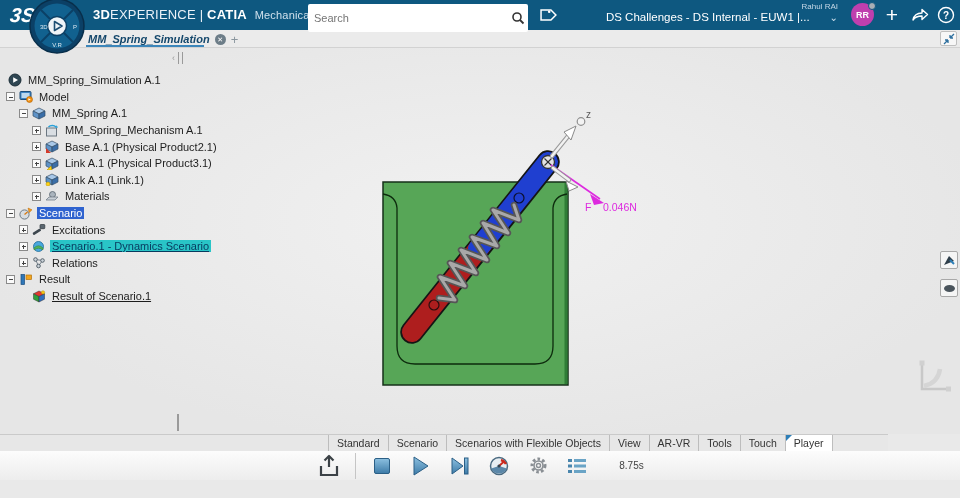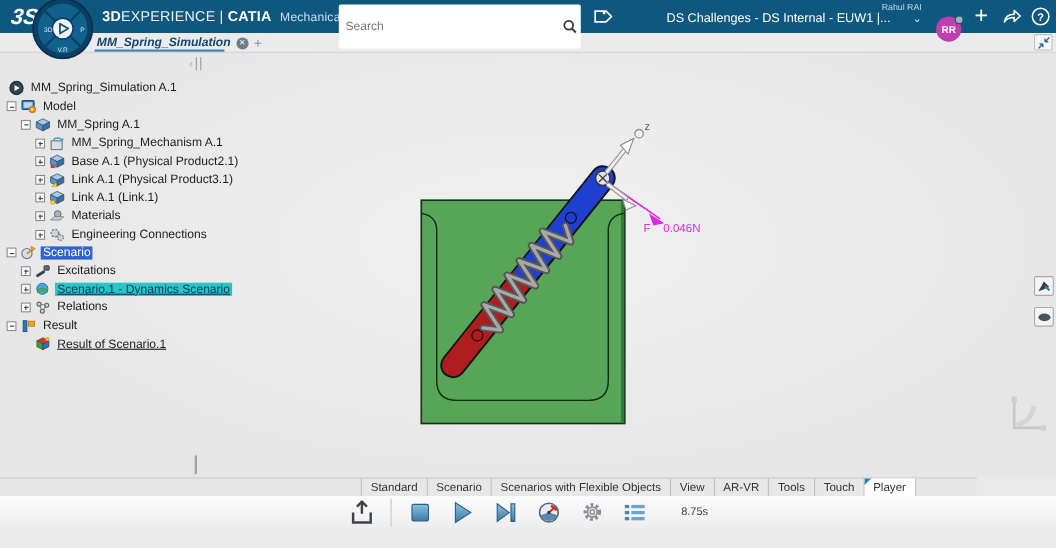--- a/index.html
+++ b/index.html
@@ -7,28 +7,28 @@
   body { font-family:"Liberation Sans", sans-serif; background:#e9e9e9; }
   .app { position:relative; width:960px; height:498px; }
 
   
   .topbar { position:absolute; left:0; top:0; width:960px; height:30px; background:#0e5880; color:#fff; z-index:40; }
   .logo3ds { position:absolute; left:8px; top:3px; }
   .brand { position:absolute; left:93px; top:7px; font-size:13px; letter-spacing:.2px; white-space:nowrap; }
   .brand b { font-weight:bold; }
   .brand .lt { font-weight:300; color:#eaf2f8; }
   .brand .app-sub { font-size:11px; color:#cfe0ec; margin-left:4px; }
-  .searchbox { position:absolute; left:308px; top:4px; width:220px; height:40px; background:#fff; border-radius:2px; display:flex; align-items:center; }
+  .searchbox { position:absolute; left:308px; top:4px; width:220px; height:28px; background:#fff; border-radius:2px; display:flex; align-items:center; }
   .searchbox input { border:none; outline:none; flex:1; font-size:11px; padding:0 6px; color:#333; background:transparent; font-family:"Liberation Sans",sans-serif; }
   .searchbox .mag { width:20px; height:20px; display:flex; align-items:center; justify-content:center; cursor:pointer; }
   .tagbtn { position:absolute; left:536px; top:5px; }
   .uname { position:absolute; right:122px; top:2px; font-size:8px; color:#c6d8e6; }
   .tenant { position:absolute; right:122px; top:11px; font-size:11.5px; color:#fff; white-space:nowrap; display:flex; align-items:center; gap:20px; cursor:pointer; }
   .chev { font-size:10px; color:#cfe0ec; }
-  .avatar { position:absolute; right:86px; top:3px; width:23px; height:23px; border-radius:50%; background:#bf3fae; color:#fff; font-size:9px; font-weight:bold; display:flex; align-items:center; justify-content:center; cursor:pointer;margin-top:12px; }
+  .avatar { position:absolute; right:86px; top:3px; width:23px; height:23px; border-radius:50%; background:#bf3fae; color:#fff; font-size:9px; font-weight:bold; display:flex; align-items:center; justify-content:center; cursor:pointer; }
   .avatar .dot { position:absolute; right:-2px; top:-1px; width:8px; height:8px; border-radius:50%; background:#a8aeb5; border:1.5px solid #0e5880; }
   .tb-ic { position:absolute; top:2px; width:24px; height:26px; display:flex; align-items:center; justify-content:center; cursor:pointer; }
   .plusbtn { right:56px; font-size:21px; font-weight:300; color:#fff; }
   .sharebtn { right:28px; }
   .helpbtn { right:2px; }
 
   
   .compass { position:absolute; left:29px; top:-2px; width:56px; height:56px; z-index:60; cursor:pointer; }
 
   
@@ -322,30 +322,20 @@
         <span class="exp plus"></span>
         <span class="ticon">
             <svg width="14" height="13" viewBox="0 0 14 13">
               <circle cx="7.5" cy="4.5" r="3" fill="#aab4bd" stroke="#57636d" stroke-width=".8"></circle>
               <path d="M1 10 L4 7 L13 7 L10 10 Z" fill="#c8cfd6" stroke="#77828c" stroke-width=".8"></path>
             </svg>
           </span>
         <span class="tlabel">Materials</span>
       </div>
 
-      <div class="trow l3">
-        <span class="exp plus"></span>
-        <span class="ticon">
-            <svg width="14" height="13" viewBox="0 0 14 13">
-              <circle cx="5" cy="5" r="3.4" fill="#cdd4da" stroke="#76828c" stroke-width="1.5" stroke-dasharray="1.8 1.4"></circle>
-              <circle cx="10" cy="9" r="2.6" fill="#cdd4da" stroke="#76828c" stroke-width="1.3" stroke-dasharray="1.5 1.2"></circle>
-            </svg>
-          </span>
-        <span class="tlabel">Engineering Connections</span>
-      </div>
 
       <div class="trow l1">
         <span class="exp minus"></span>
         <span class="ticon">
             <svg width="14" height="13" viewBox="0 0 14 13">
               <circle cx="5.5" cy="7.5" r="4.6" fill="#d6dce1" stroke="#6d7983"></circle>
               <path d="M5.5 7.5 L8.5 5" stroke="#d97b12" stroke-width="1.4"></path>
               <path d="M9 1 L13 2.8 L10.2 5.6 Z" fill="#f59a1d" stroke="#b96a08" stroke-width=".5"></path>
             </svg>
           </span>

